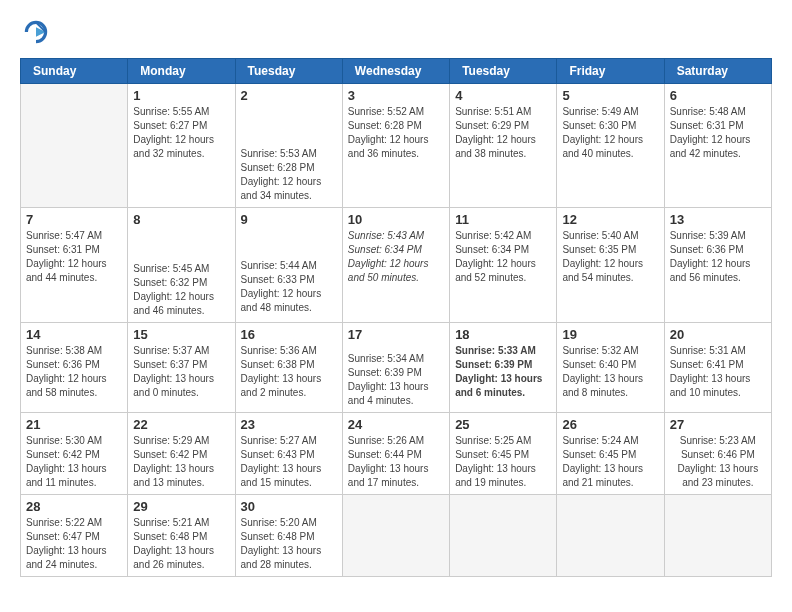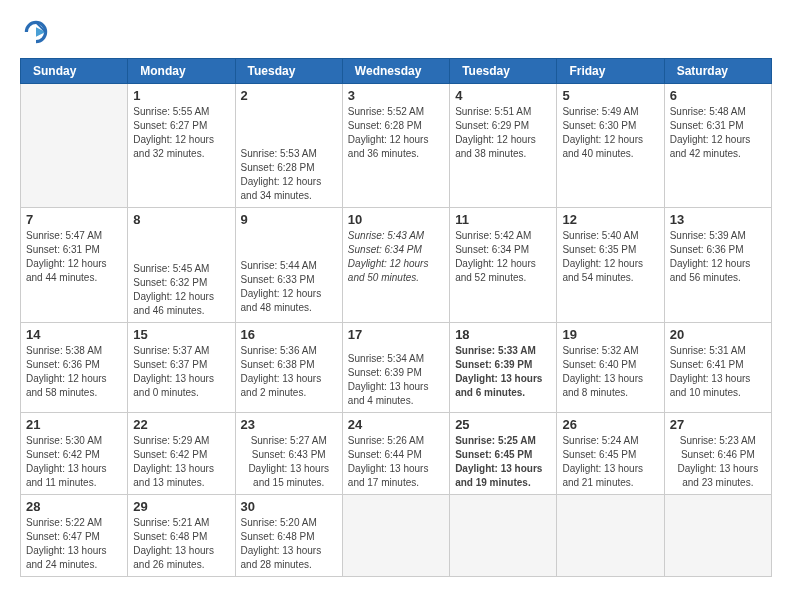--- a/index.html
+++ b/index.html
@@ -293,35 +293,35 @@
           </td>
           <td>
             <span class="day-number">22</span>
             <div class="day-info" style="white-space: pre-line;">Sunrise: 5:29 AM
 Sunset: 6:42 PM
 Daylight: 13 hours
 and 13 minutes.</div>
           </td>
           <td>
             <span class="day-number">23</span>
-            <div class="day-info" style="white-space: pre-line; text-align: center;">Sunrise: 5:27 AM
+            <div class="day-info" style="white-space: pre-line;">Sunrise: 5:27 AM
 Sunset: 6:43 PM
 Daylight: 13 hours
 and 15 minutes.</div>
           </td>
           <td>
             <span class="day-number">24</span>
             <div class="day-info" style="white-space: pre-line;">Sunrise: 5:26 AM
 Sunset: 6:44 PM
 Daylight: 13 hours
 and 17 minutes.</div>
           </td>
           <td>
             <span class="day-number">25</span>
-            <div class="day-info" style="white-space: pre-line; font-weight: bold;">Sunrise: 5:25 AM
+            <div class="day-info" style="white-space: pre-line;">Sunrise: 5:25 AM
 Sunset: 6:45 PM
 Daylight: 13 hours
 and 19 minutes.</div>
           </td>
           <td>
             <span class="day-number">26</span>
             <div class="day-info" style="white-space: pre-line;">Sunrise: 5:24 AM
 Sunset: 6:45 PM
 Daylight: 13 hours
 and 21 minutes.</div>

